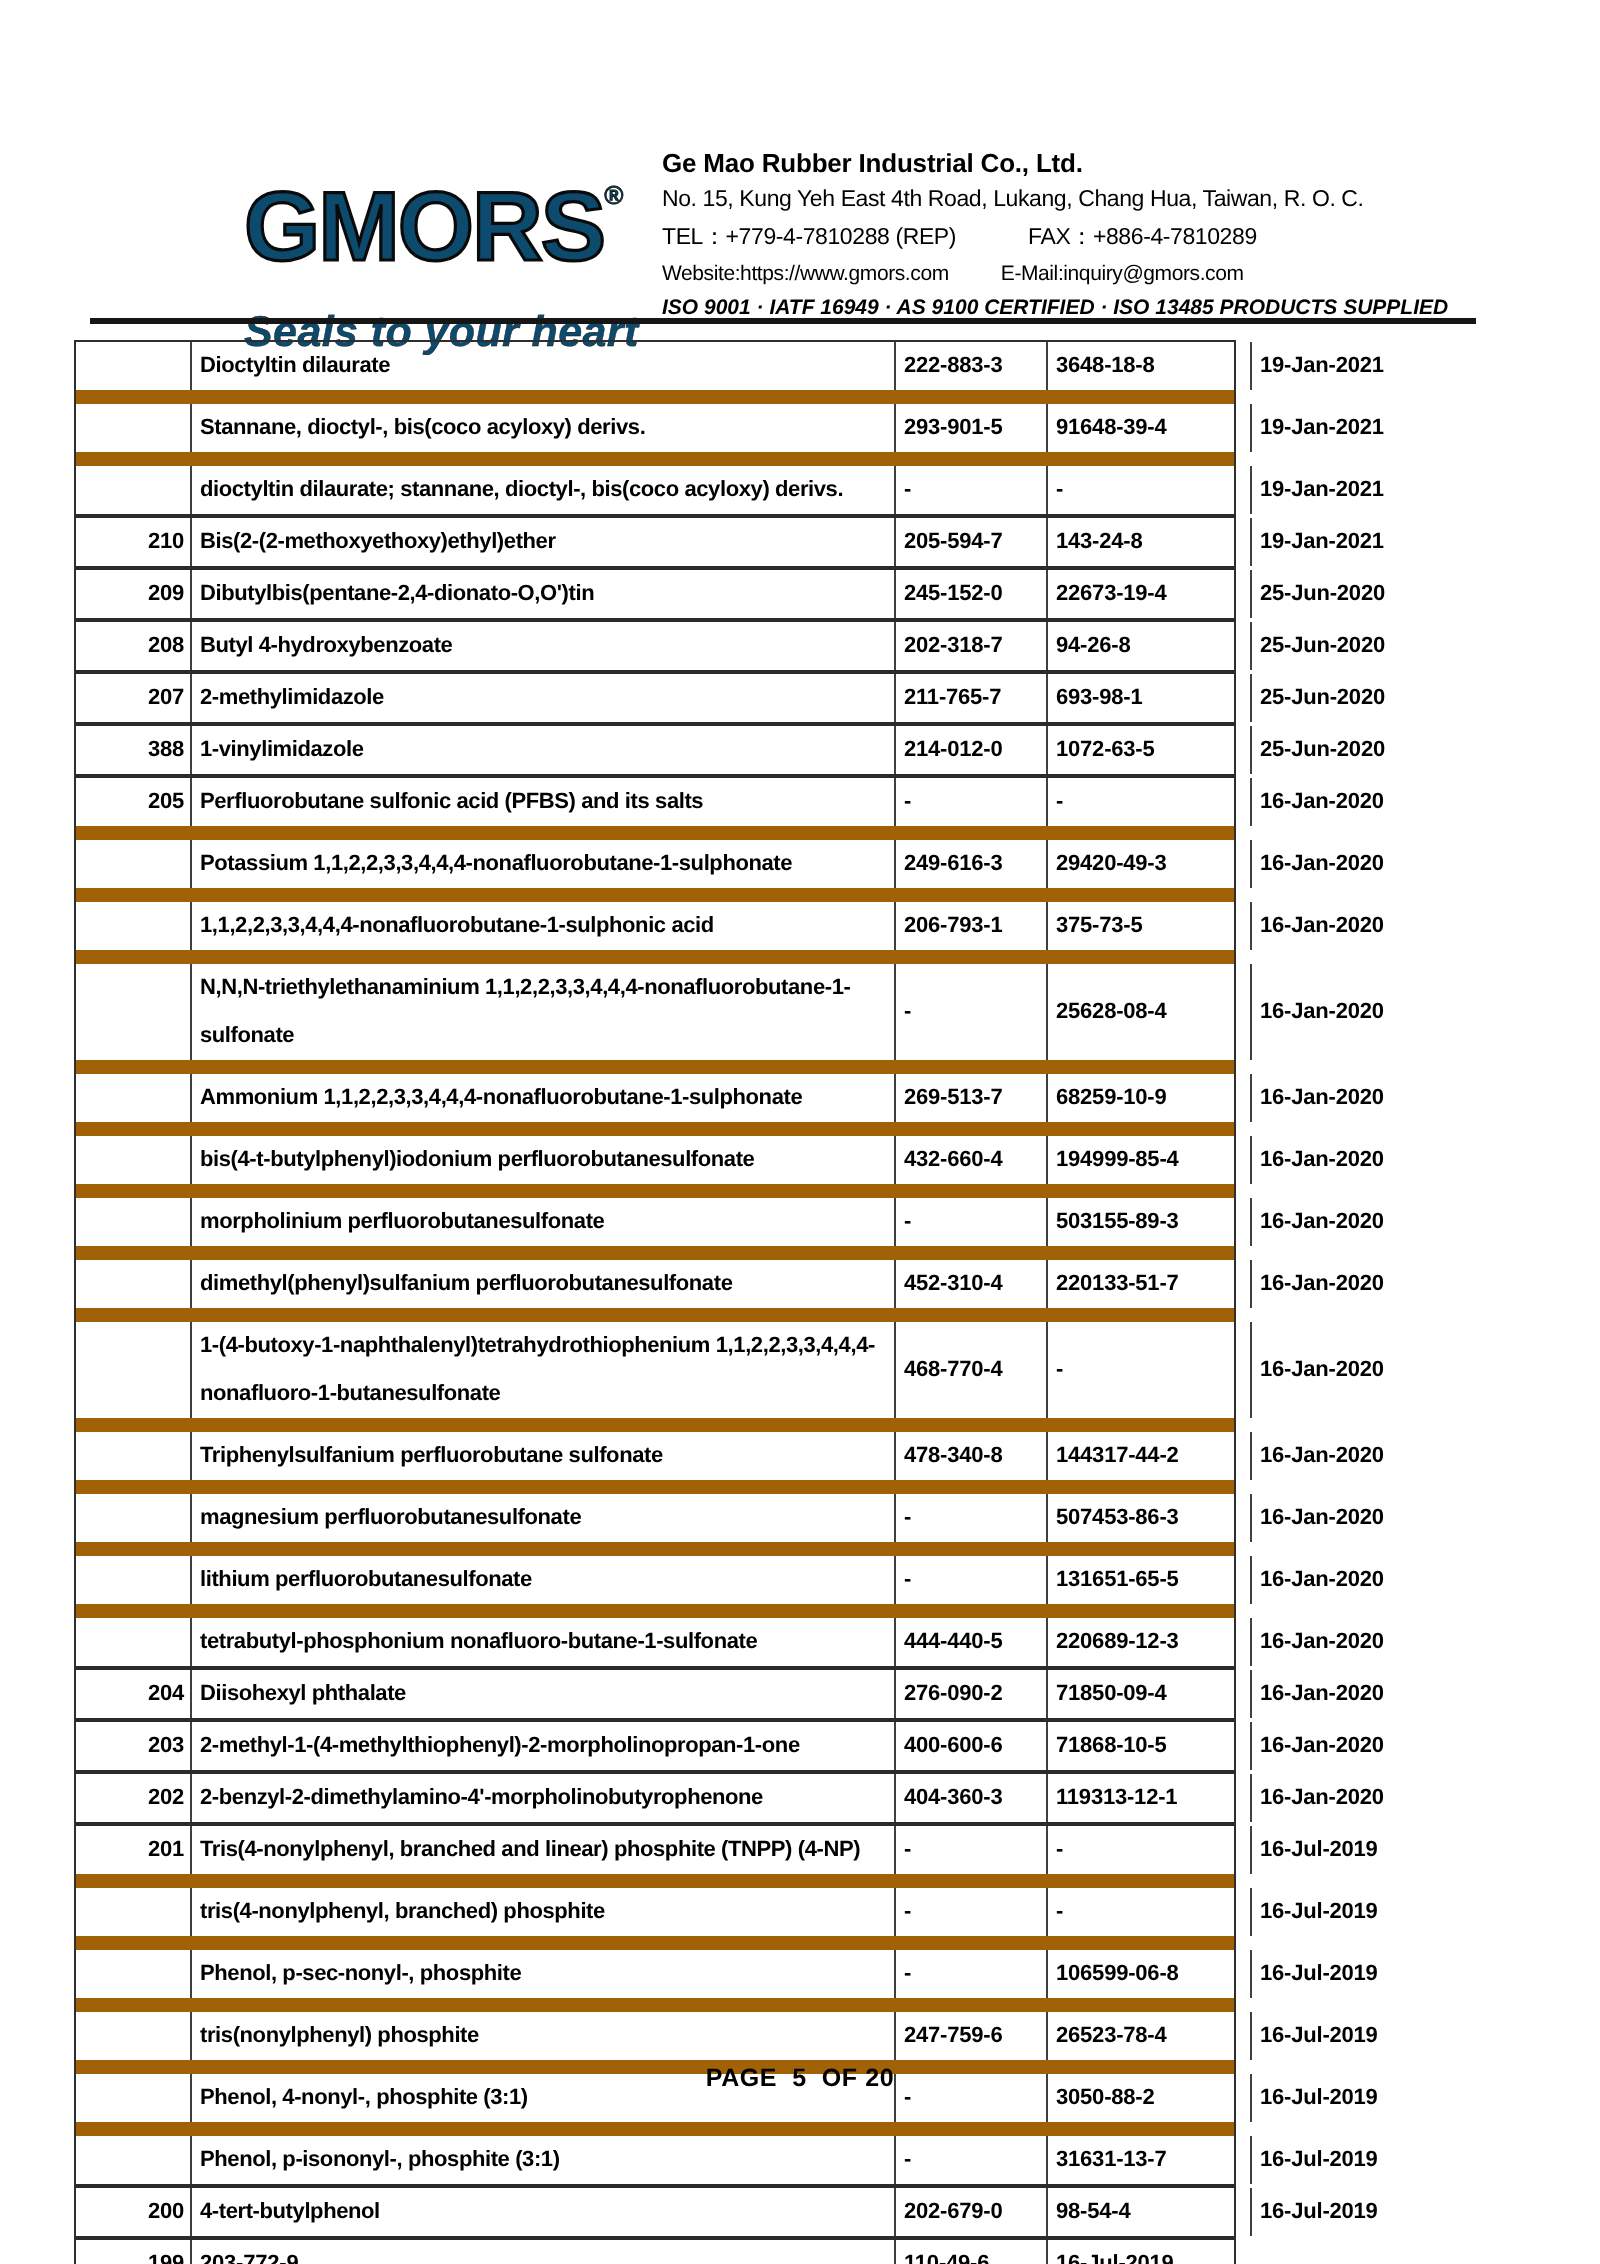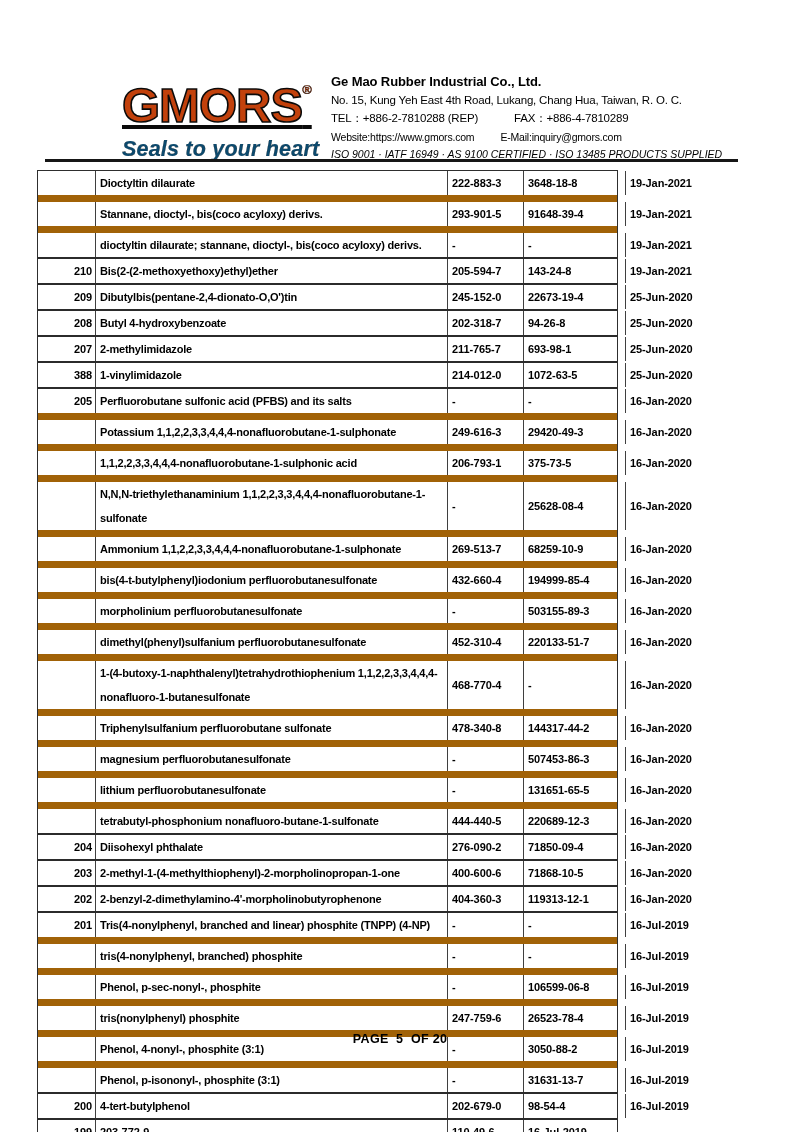--- a/index.html
+++ b/index.html
@@ -1,33 +1,33 @@
 <!DOCTYPE html>
 <html><head>
 <meta charset="utf-8">
 <style>
   * { margin:0; padding:0; box-sizing:border-box; }
   html,body { width:800px; height:1132px; background:#ffffff; font-family:"Liberation Sans","DejaVu Sans",sans-serif; color:#000; }
   .page { position:relative; width:800px; height:1132px; background:#fff; overflow:hidden; }
 
   
   .logo-block { position:absolute; left:122px; top:62px; }
-  .logo-text { font-weight:bold; font-size:49px; letter-spacing:-1px; line-height:56px;
-               -webkit-text-stroke:1.6px #0a0a0a; color:#c2410c; white-space:nowrap;text-decoration:underline; }
+  .logo-text { font-weight:bold; font-size:49px; letter-spacing:-1px; line-height:72px;
+               -webkit-text-stroke:1.6px #0a0a0a; color:#0c4a6e; white-space:nowrap; }
   .logo-reg { font-size:13px; -webkit-text-stroke:0.4px #0a0a0a; vertical-align:28px; letter-spacing:0; }
   .tagline { font-style:italic; font-size:21.5px; letter-spacing:0.2px; margin-top:4px; color:#0c4a6e;
              font-weight:bold; -webkit-text-stroke:0.2px #111; }
 
   .info-block { position:absolute; left:331px; top:74px; width:420px; }
   .info-company { font-weight:bold; font-size:13px; letter-spacing:-0.1px; }
   .info-line { font-size:11.5px; margin-top:5px; letter-spacing:-0.2px; display:flex; }
   .info-line .gap40 { width:36px; }
   .info-line .gap28 { width:26px; }
   .info-small { font-size:10.5px; }
-  .info-iso { font-style:italic; font-size:10.5px; margin-top:5px; letter-spacing:0; }
+  .info-iso { font-style:italic; font-size:10.5px; margin-top:5px; letter-spacing:0;font-weight:bold; }
 
   .header-rule { position:absolute; left:45px; top:159px; width:693px; height:3px; background:#161616; }
 
   
   .stable { position:absolute; left:37px; top:170px; width:581px;
             border:1.5px solid #2e2e2e; border-top-width:1px; border-bottom-width:2.5px; }
   .srow { display:grid; grid-template-columns:57px 352px 76px 102px 78px; }
   .srow.sep-thin  { border-top:7px solid #a16207; }
   .srow.sep-thick { border-top:2px solid #2b2b2b; }
   .cell { min-height:24px; display:flex; align-items:center; padding:0 4px;
@@ -49,21 +49,21 @@
     <div class="logo-text"><span>GMORS</span><span class="logo-reg">®</span></div>
     <div class="tagline">Seals to your heart</div>
   </div>
 
   <div class="info-block">
     <div class="info-company">Ge Mao Rubber Industrial Co., Ltd.</div>
     <div class="info-line">
         <span>No. 15, Kung Yeh East 4th Road, Lukang, Chang Hua, Taiwan, R. O. C.</span>
       </div>
     <div class="info-line">
-      <span>TEL：+886-2-7810288 (REP)</span>
+      <span>TEL：+779-4-7810288 (REP)</span>
       <span class="gap40"></span>
       <span>FAX：+886-4-7810289</span>
     </div>
     <div class="info-line info-small">
       <span>Website:https://www.gmors.com</span>
       <span class="gap28"></span>
       <span>E-Mail:inquiry@gmors.com</span>
     </div>
     <div class="info-iso">ISO 9001  ·  IATF 16949  ·  AS 9100 CERTIFIED  ·  ISO 13485 PRODUCTS SUPPLIED</div>
   </div>

